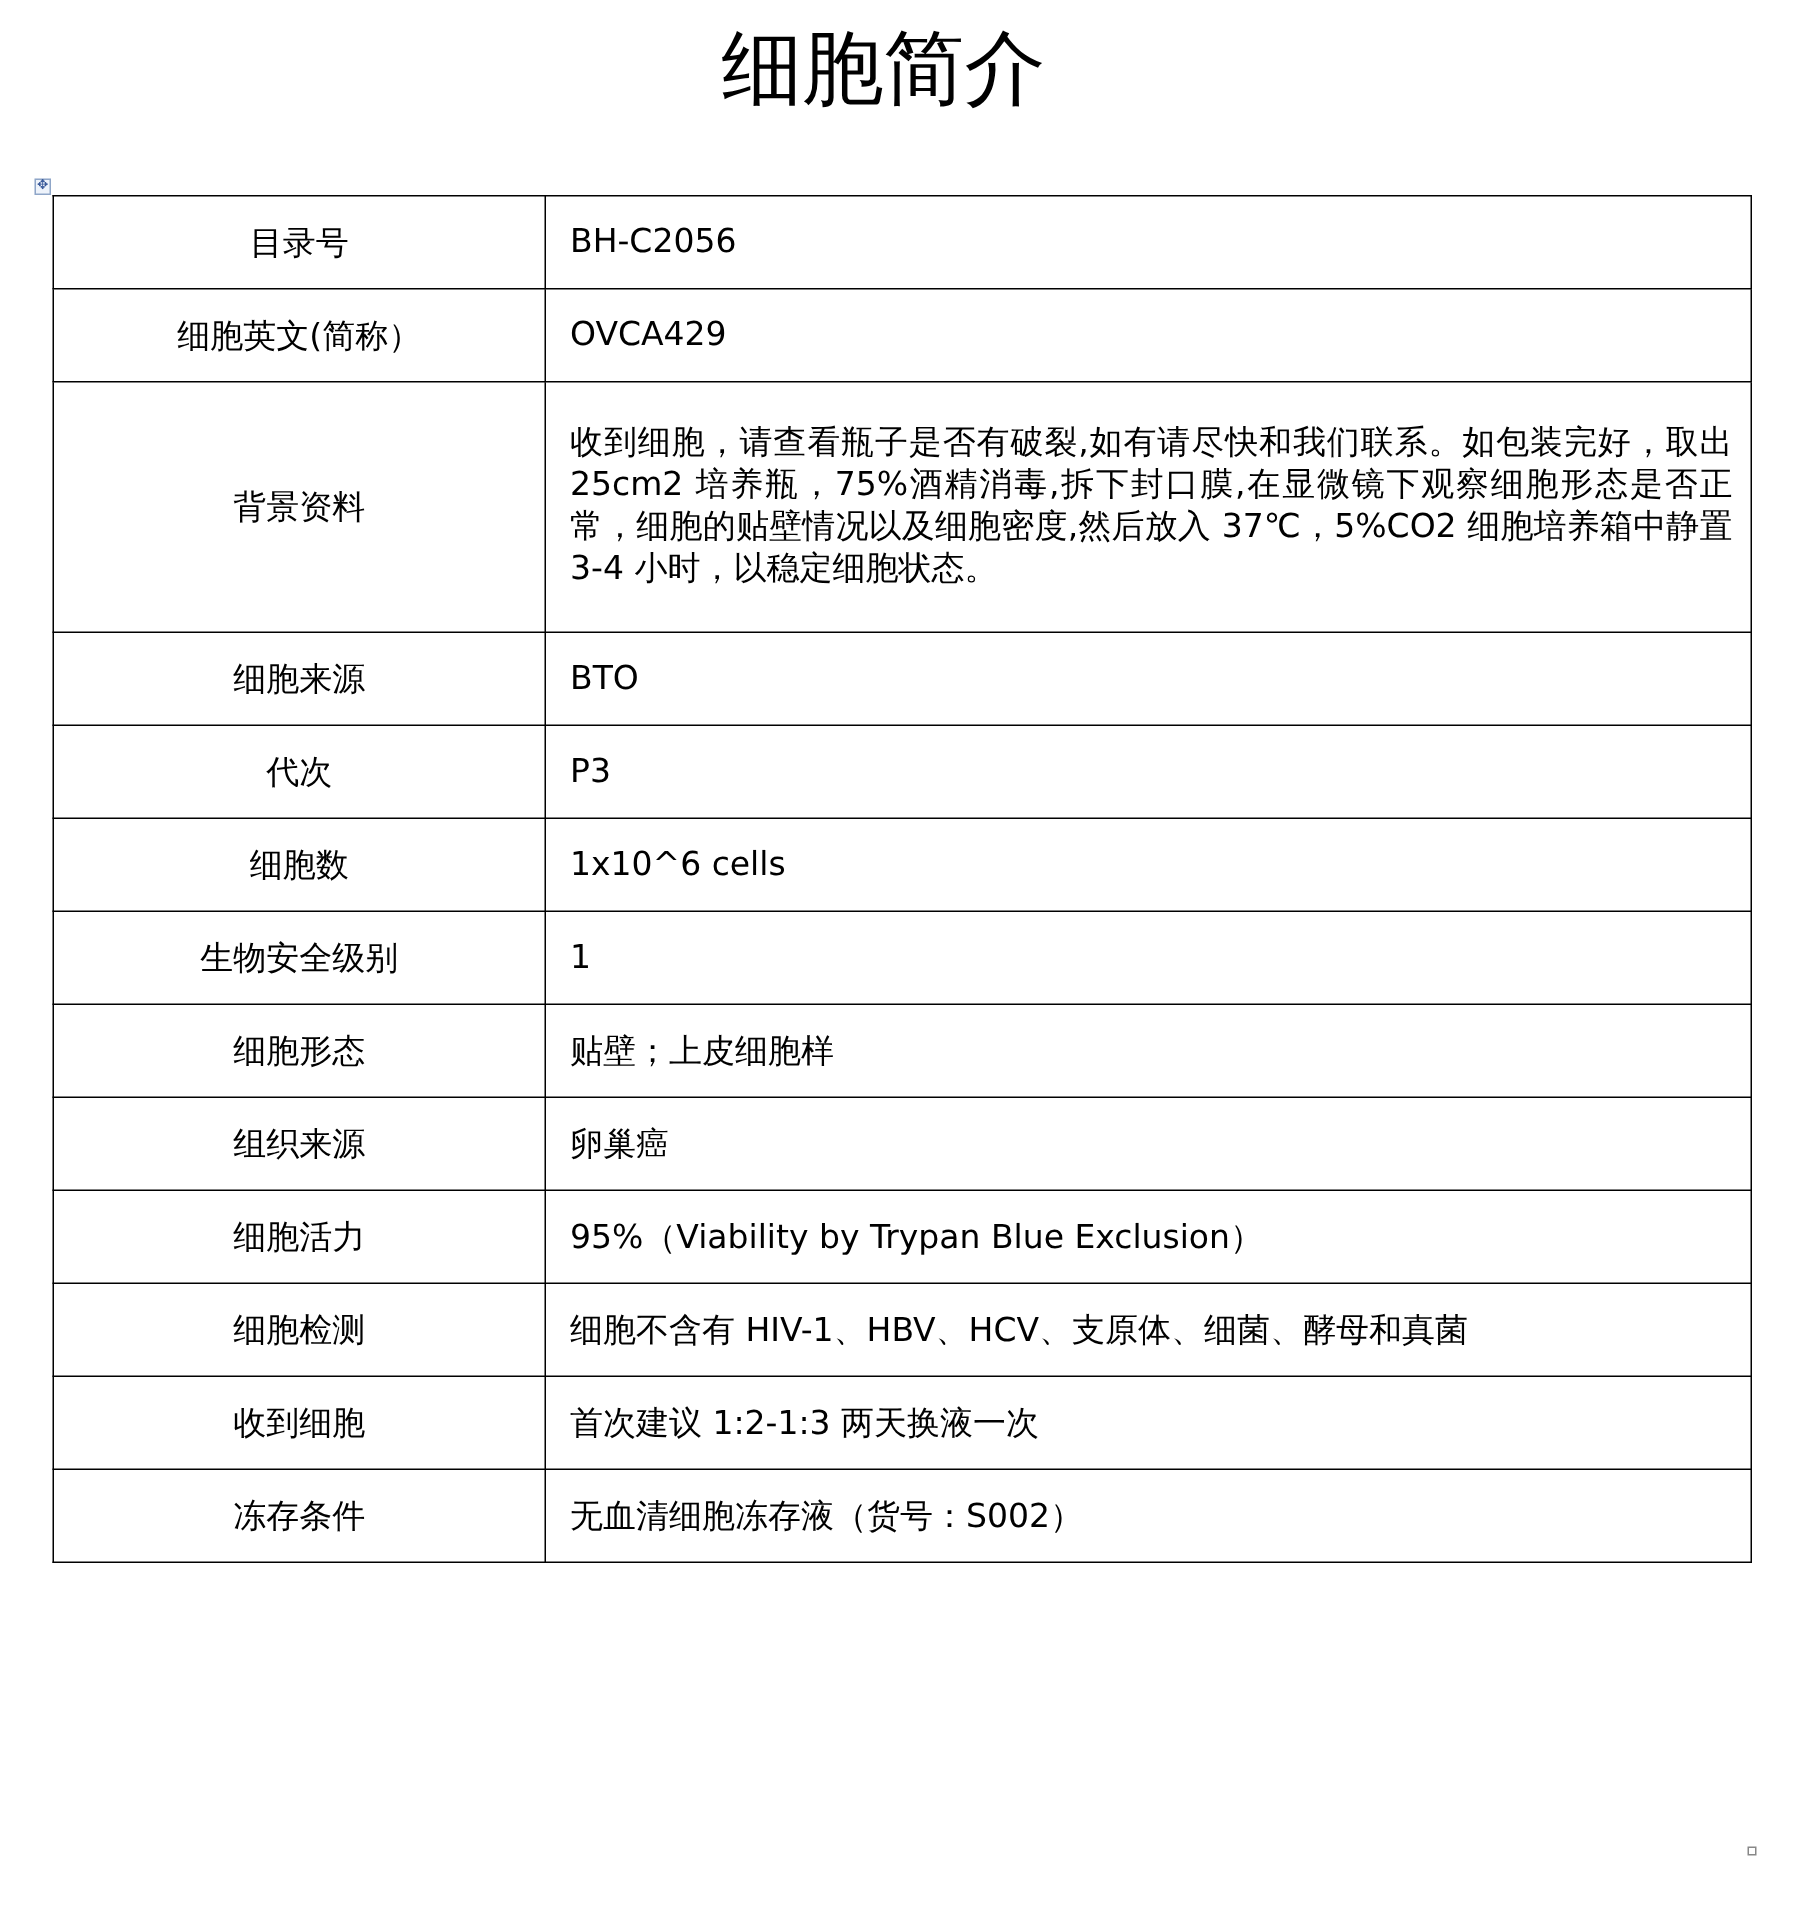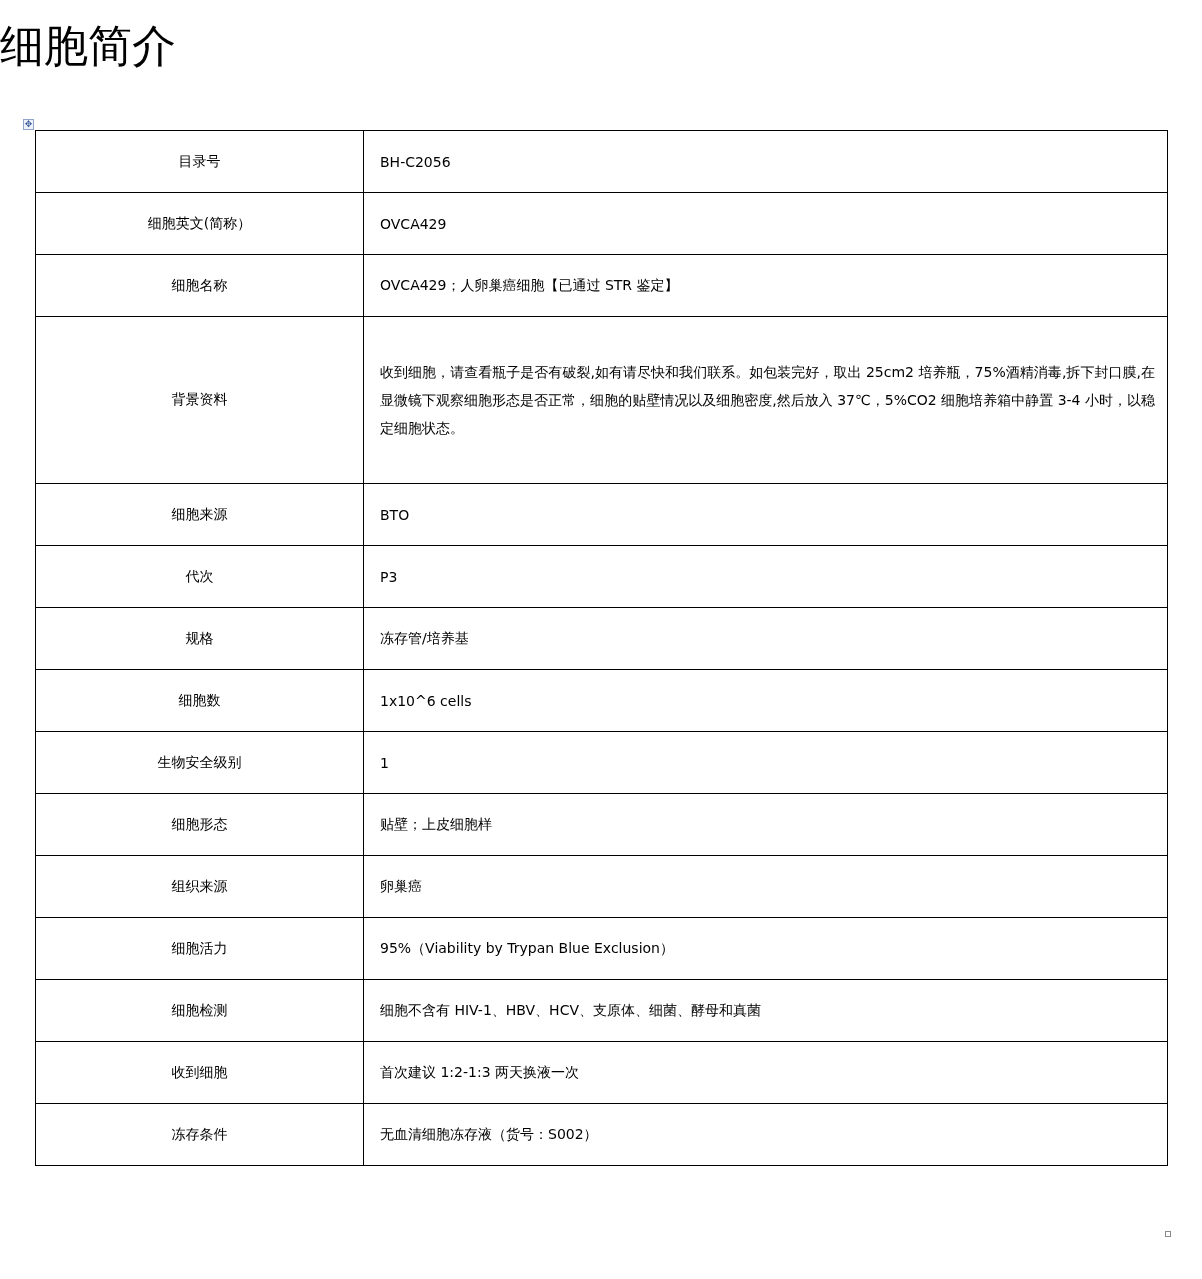--- a/index.html
+++ b/index.html
@@ -1,27 +1,27 @@
 <!DOCTYPE html>
 <html><head>
 <meta charset="utf-8">
 <style>
   html, body { margin: 0; padding: 0; background: #ffffff; }
   body { width: 1202px; height: 1279px; position: relative; overflow: hidden;
          font-family: "DejaVu Sans", "Liberation Sans", sans-serif; color: #000; }
-  .title { position: absolute; top: 14px; left: 0; width: 1178px; 
-           font-family: "DejaVu Serif", "Liberation Serif", serif; font-size: 44px; line-height: 64px; }
+  .title { position: absolute; top: 14px; left: 0; width: 1178px; text-align: center;
+           font-family: "DejaVu Serif", "Liberation Serif", serif; font-size: 54px; line-height: 64px; }
   .move-handle { position: absolute; left: 23px; top: 119px; width: 11px; height: 11px;
                  border: 1px solid #8fa6c8; background: #eef3fb; box-sizing: border-box;
                  font-size: 9px; line-height: 9px; text-align: center; color: #3a5a9a; }
   .resize-handle { position: absolute; left: 1165px; top: 1231px; width: 6px; height: 6px;
                    border: 1px solid #888; background: #fff; box-sizing: border-box; }
   table.info { position: absolute; left: 35px; top: 130px; width: 1133px;
                border-collapse: collapse; table-layout: fixed; }
-  table.info td { border: 1.5px solid #000; font-size: 14px; padding: 0; }
+  table.info td { border: 1.5px solid #000; font-size: 22px; padding: 0; }
   td.k { width: 327px; text-align: center; height: 61px; }
   td.v { padding-left: 16px !important; padding-right: 12px !important; text-align: left; margin-top: 10px; }
   td.v.multi { line-height: 28px; text-align: justify; padding-top: 2px !important; padding-bottom: 2px !important; }
 </style>
 </head>
 <body>
 
 <div class="title">细胞简介</div>
 
 <div class="move-handle">✥</div>
@@ -30,38 +30,30 @@
   <tbody>
     <tr>
         <td class="k">目录号</td>
         <td class="v">BH-C2056</td>
       </tr>
     <tr>
         <td class="k">细胞英文(简称）</td>
         <td class="v">OVCA429</td>
       </tr>
     <tr>
-        <td class="k">细胞名称</td>
-        <td class="v">OVCA429；人卵巢癌细胞【已通过 STR 鉴定】</td>
-      </tr>
-    <tr>
         <td class="k" style="height:166px">背景资料</td>
         <td class="v multi">收到细胞，请查看瓶子是否有破裂,如有请尽快和我们联系。如包装完好，取出 25cm2 培养瓶，75%酒精消毒,拆下封口膜,在显微镜下观察细胞形态是否正常，细胞的贴壁情况以及细胞密度,然后放入 37℃，5%CO2 细胞培养箱中静置 3-4 小时，以稳定细胞状态。</td>
       </tr>
     <tr>
         <td class="k">细胞来源</td>
         <td class="v">BTO</td>
       </tr>
     <tr>
         <td class="k">代次</td>
         <td class="v">P3</td>
-      </tr>
-    <tr>
-        <td class="k">规格</td>
-        <td class="v">冻存管/培养基</td>
       </tr>
     <tr>
         <td class="k">细胞数</td>
         <td class="v">1x10^6 cells</td>
       </tr>
     <tr>
         <td class="k">生物安全级别</td>
         <td class="v">1</td>
       </tr>
     <tr>

